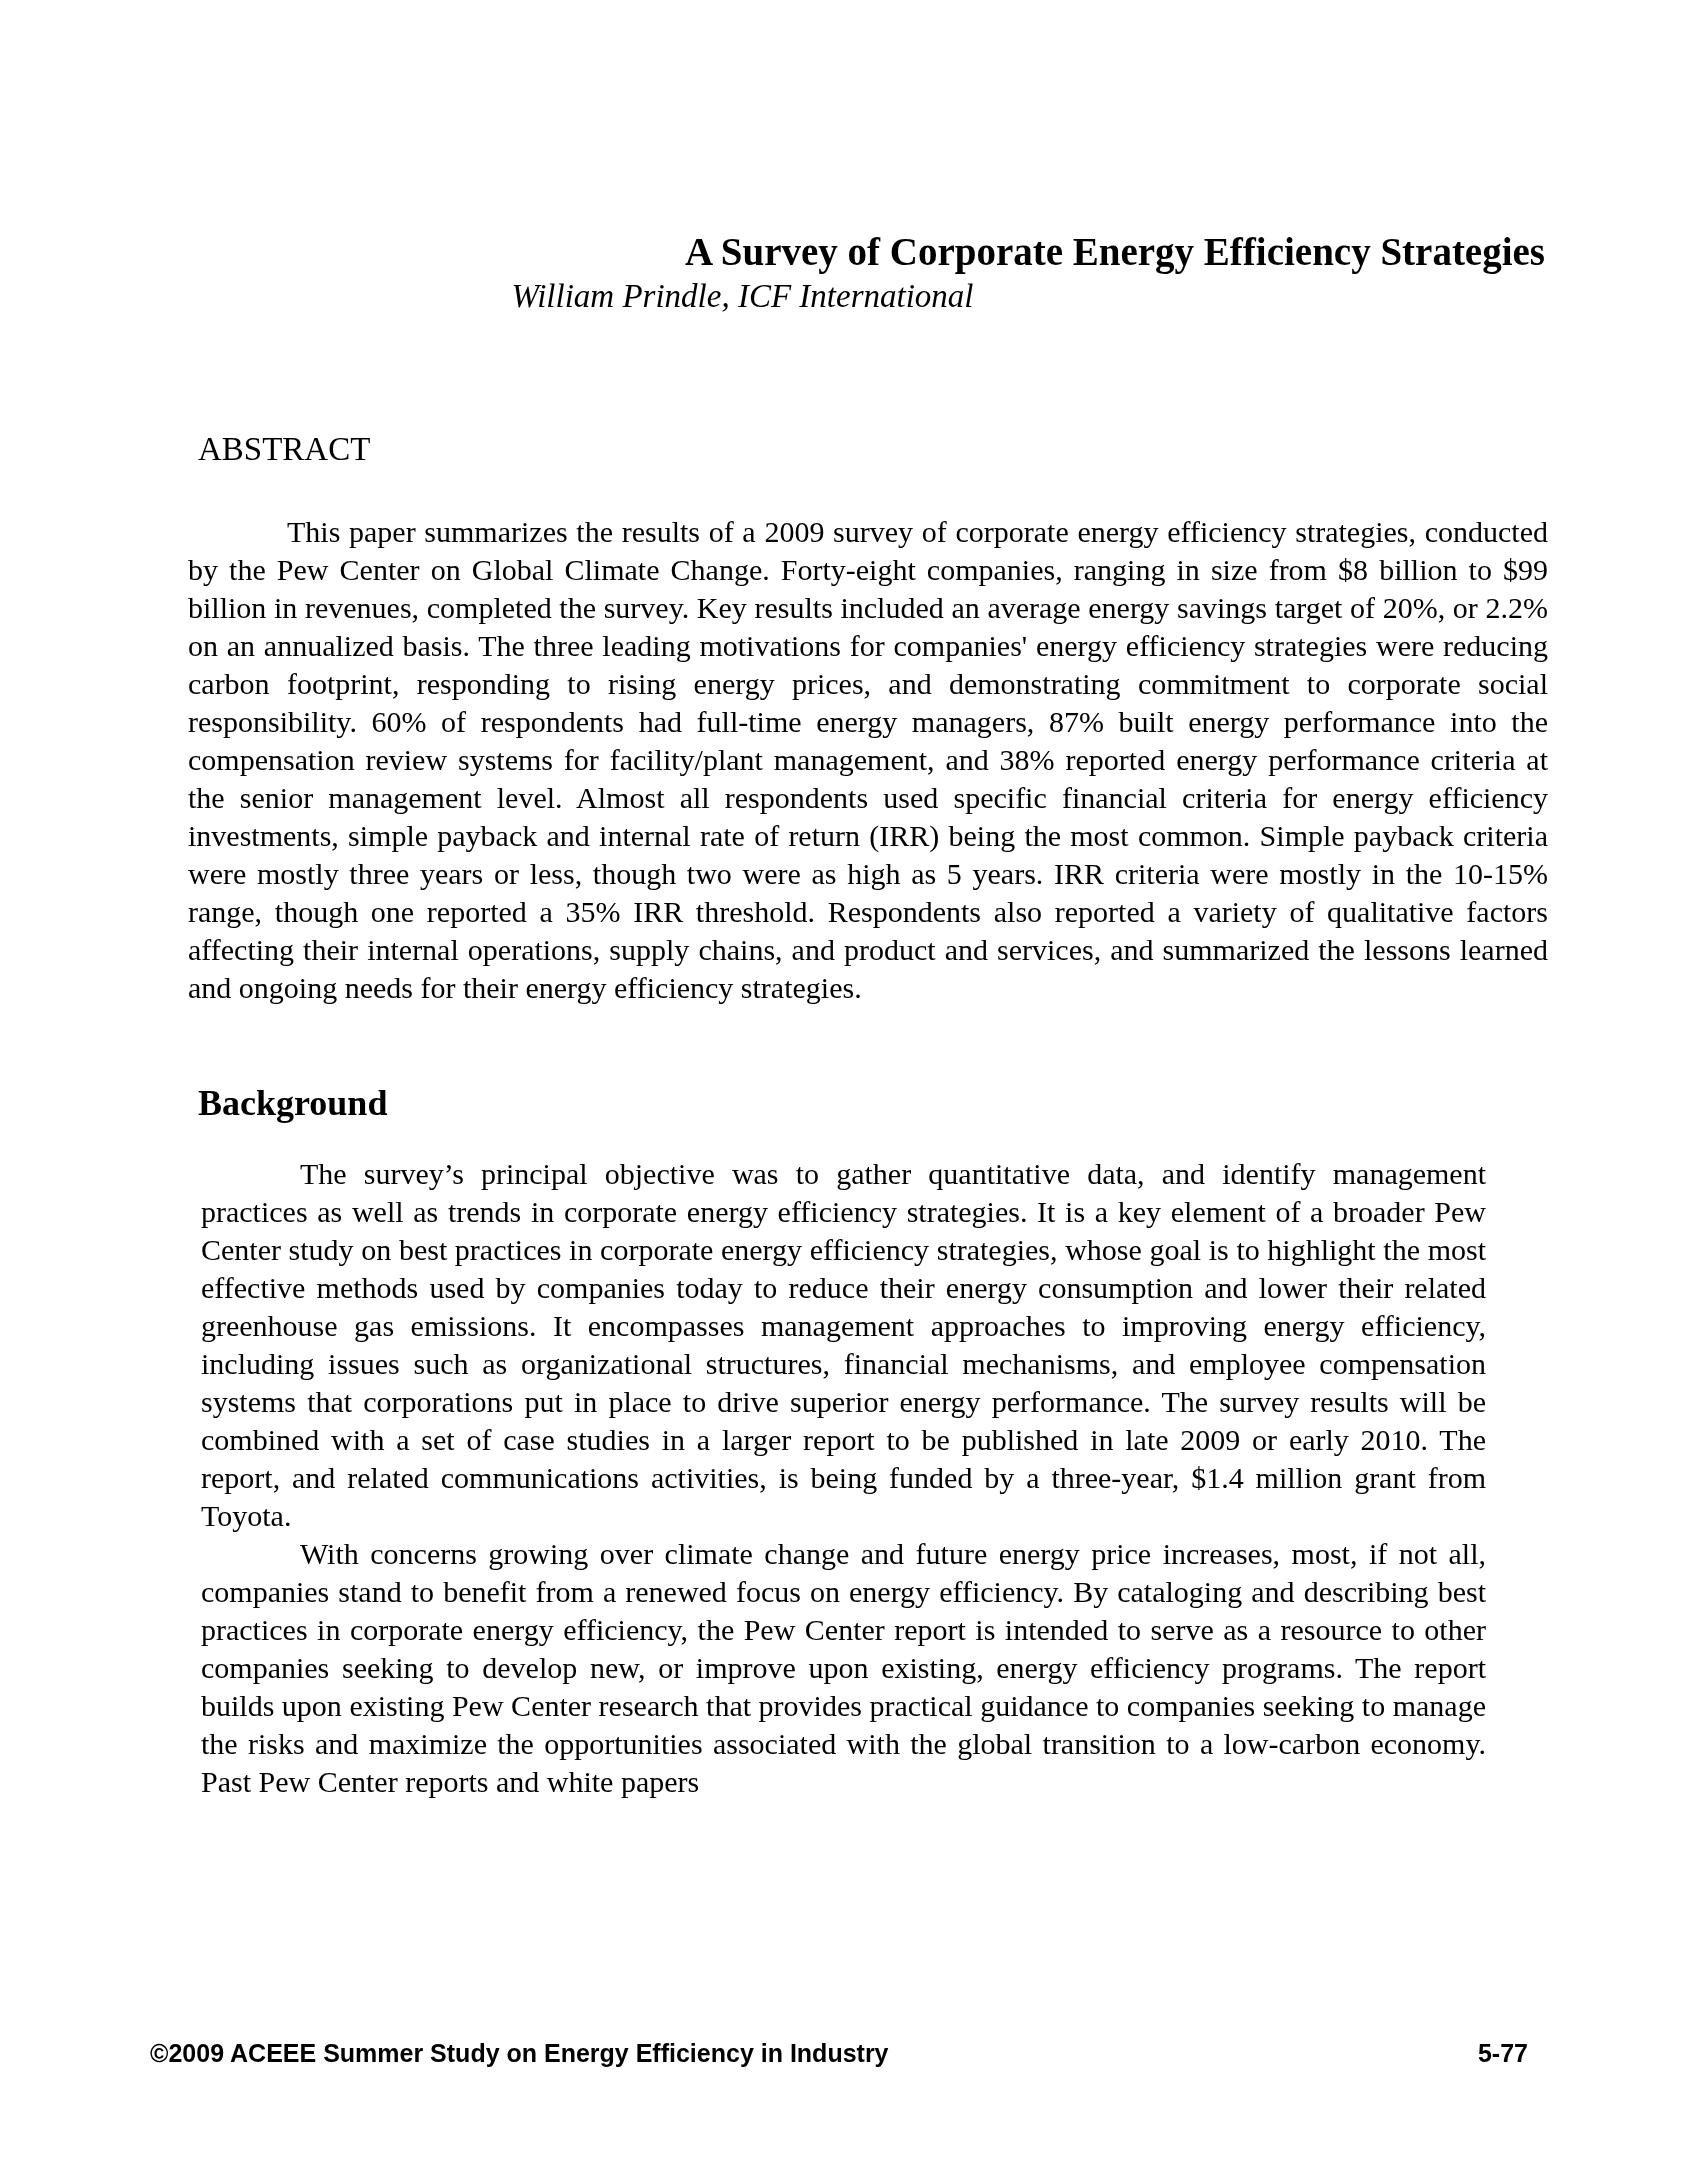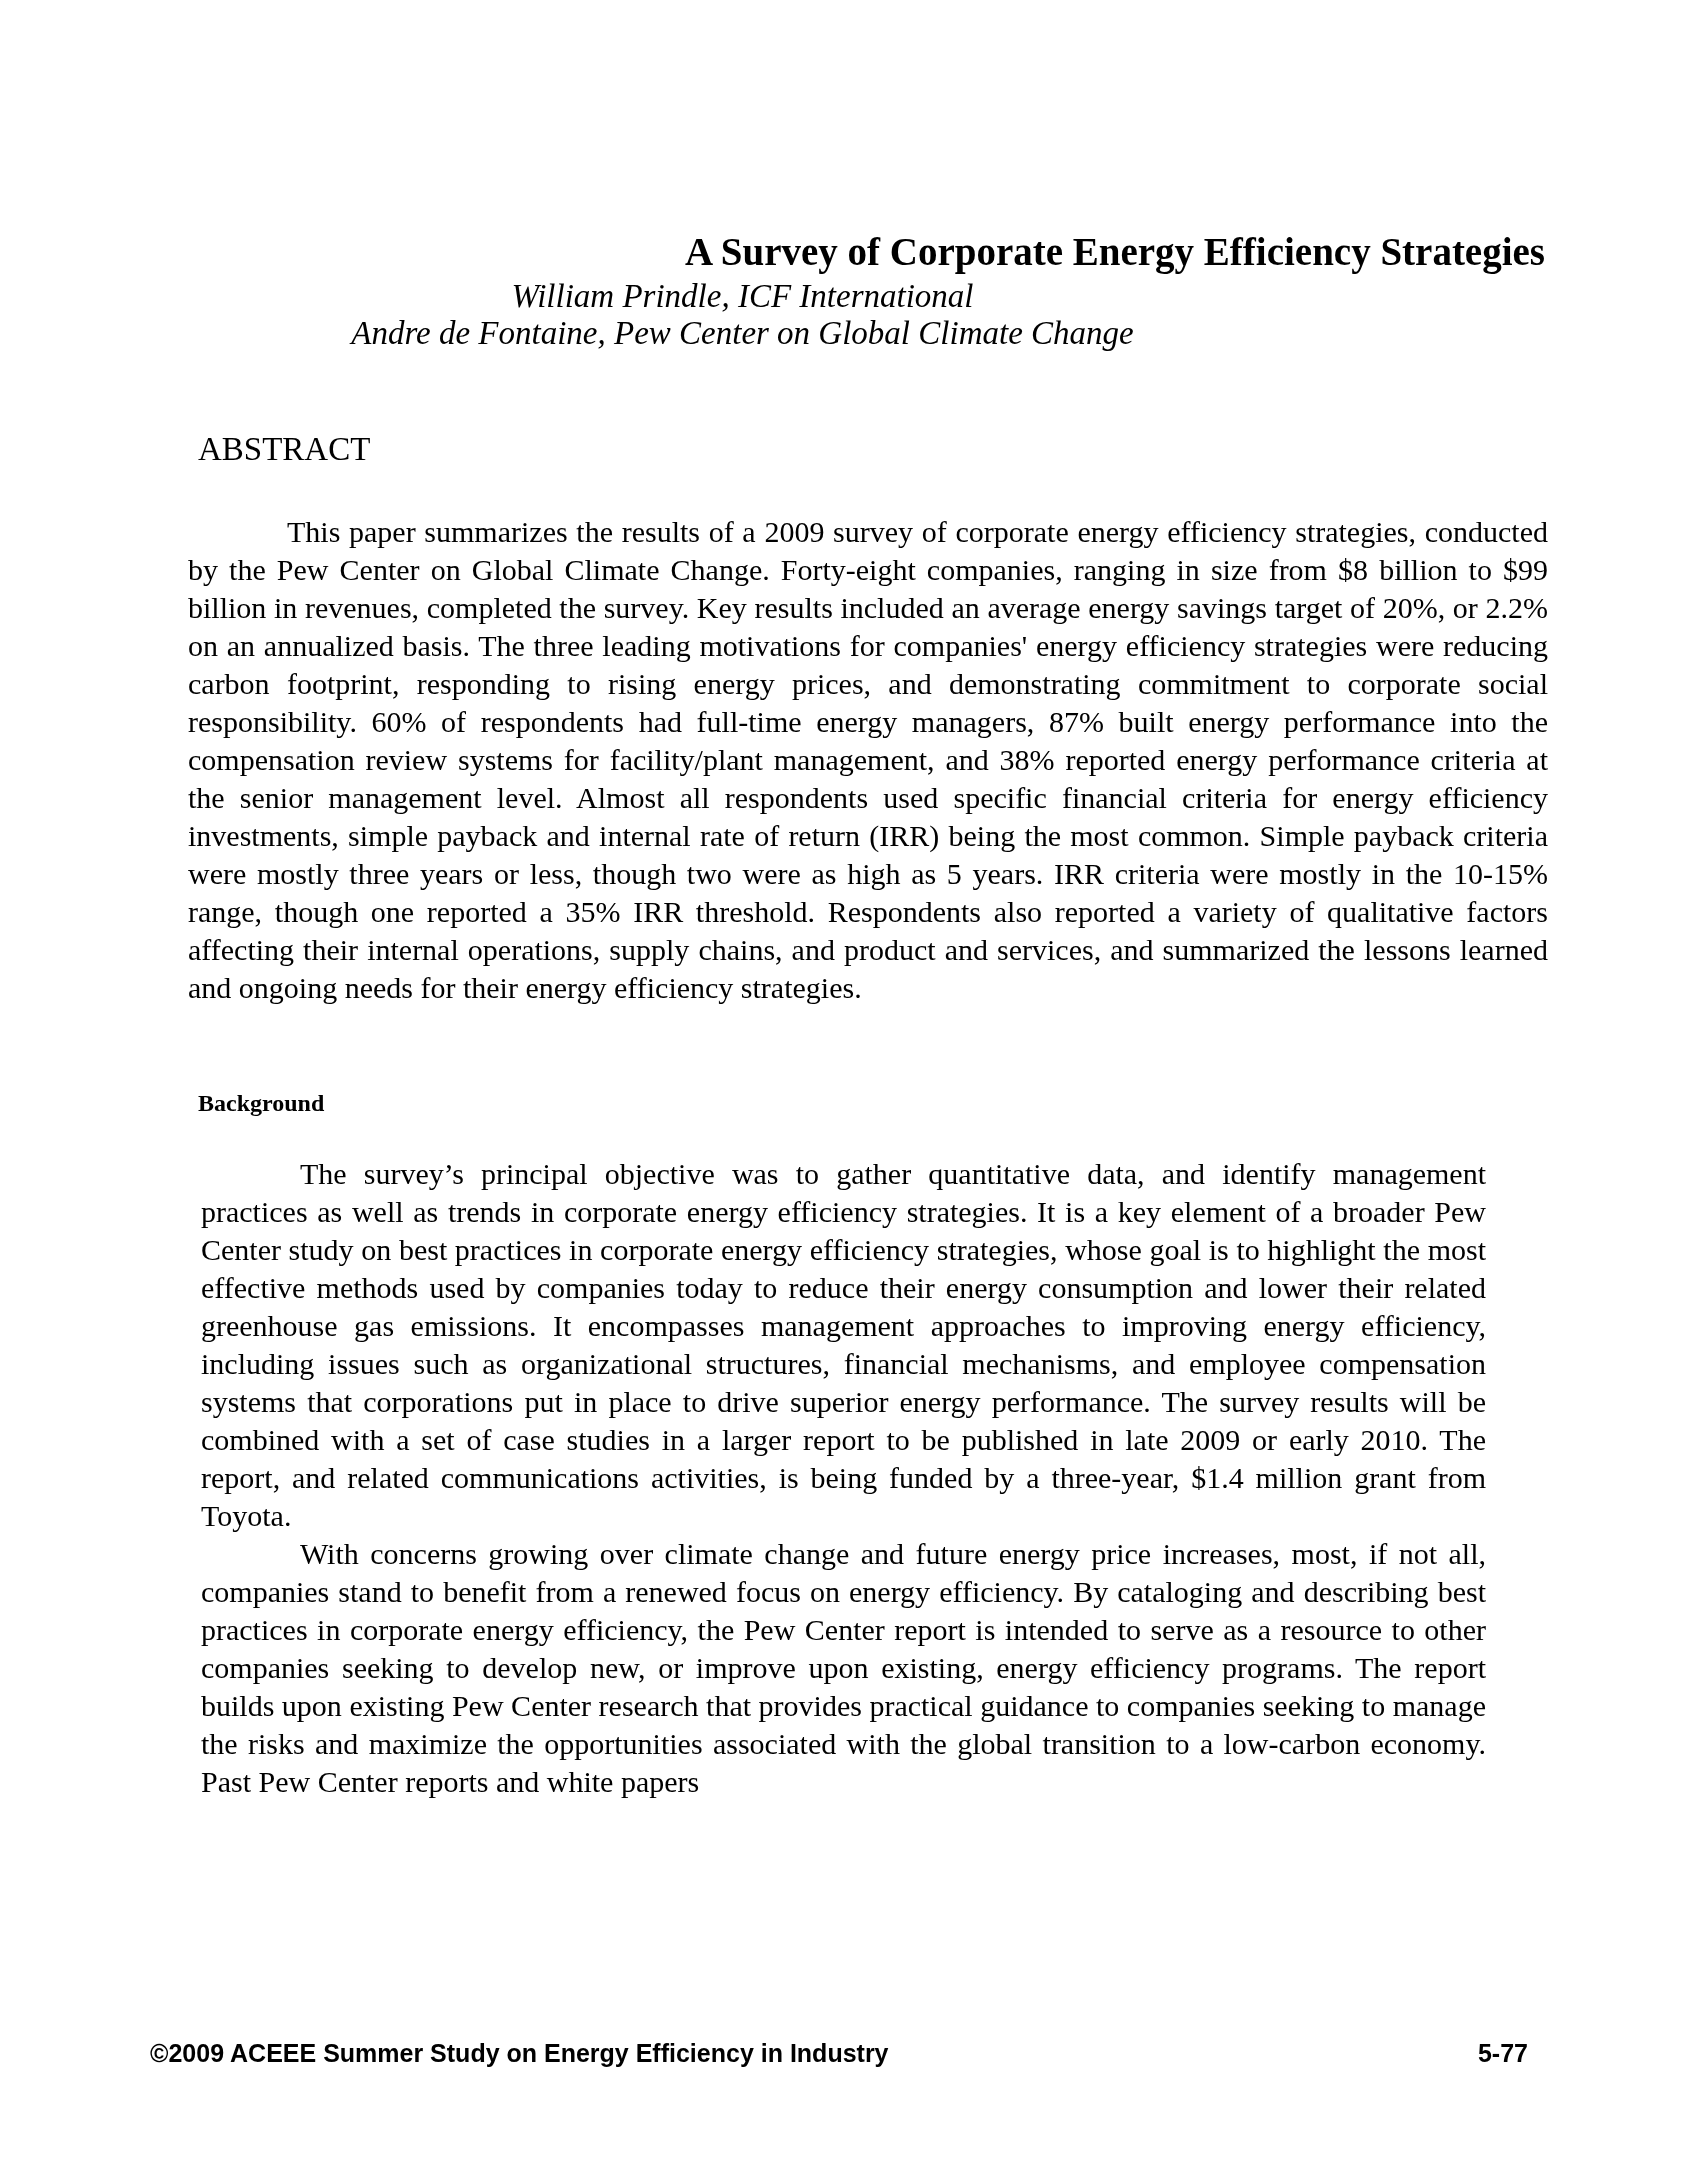--- a/index.html
+++ b/index.html
@@ -17,21 +17,21 @@
   .abstract-heading {
     position: absolute; left: 198px; top: 430px;
     font-weight: normal; font-size: 33px; line-height: 38px;
   }
   .abstract-body {
     position: absolute; left: 188px; top: 513px; width: 1360px;
     font-size: 30px; line-height: 38px; text-align: justify;
   }
   .bg-heading {
     position: absolute; left: 198px; top: 1082px;
-    font-weight: bold; font-size: 24px; line-height: 42px;
+    font-weight: bold; font-size: 36px; line-height: 42px;
   }
   .bg-body {
     position: absolute; left: 201px; top: 1155px; width: 1285px;
     font-size: 30px; line-height: 38px; text-align: justify;
   }
   p { margin: 0; text-indent: 99px; }
   .bg-body p.last { text-align-last: left; }
   .footer {
     position: absolute; left: 150px; top: 2038px; width: 1378px;
     font-family: "Liberation Sans", "DejaVu Sans", sans-serif;
@@ -41,21 +41,20 @@
   .footer .right { position: absolute; right: 0; top: 0; white-space: nowrap; }
 </style>
 </head>
 <body>
 
 <div>
   <div class="title serif">A Survey of Corporate Energy Efficiency Strategies</div>
 
   <div class="authors serif">
     <div>William Prindle, ICF International</div>
-    <div>Andre de Fontaine, Pew Center on Global Climate Change</div>
   </div>
 
   <div class="abstract-heading serif">ABSTRACT</div>
   <div class="abstract-body serif">
     <p>This paper summarizes the results of a 2009 survey of corporate energy efficiency strategies, conducted by the Pew Center on Global Climate Change. Forty-eight companies, ranging in size from $8 billion to $99 billion in revenues, completed the survey. Key results included an average energy savings target of 20%, or 2.2% on an annualized basis. The three leading motivations for companies' energy efficiency strategies were reducing carbon footprint, responding to rising energy prices, and demonstrating commitment to corporate social responsibility. 60% of respondents had full-time energy managers, 87% built energy performance into the compensation review systems for facility/plant management, and 38% reported energy performance criteria at the senior management level. Almost all respondents used specific financial criteria for energy efficiency investments, simple payback and internal rate of return (IRR) being the most common. Simple payback criteria were mostly three years or less, though two were as high as 5 years. IRR criteria were mostly in the 10-15% range, though one reported a 35% IRR threshold. Respondents also reported a variety of qualitative factors affecting their internal operations, supply chains, and product and services, and summarized the lessons learned and ongoing needs for their energy efficiency strategies.</p>
   </div>
 
   <div class="bg-heading serif">Background</div>
   <div class="bg-body serif">
     <p>The survey’s principal objective was to gather quantitative data, and identify management practices as well as trends in corporate energy efficiency strategies. It is a key element of a broader Pew Center study on best practices in corporate energy efficiency strategies, whose goal is to highlight the most effective methods used by companies today to reduce their energy consumption and lower their related greenhouse gas emissions. It encompasses management approaches to improving energy efficiency, including issues such as organizational structures, financial mechanisms, and employee compensation systems that corporations put in place to drive superior energy performance. The survey results will be combined with a set of case studies in a larger report to be published in late 2009 or early 2010. The report, and related communications activities, is being funded by a three-year, $1.4 million grant from Toyota.</p>

